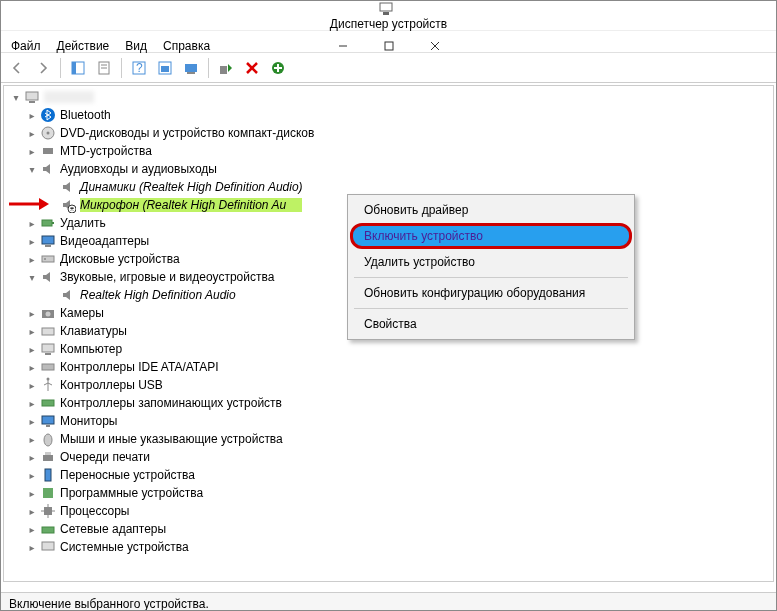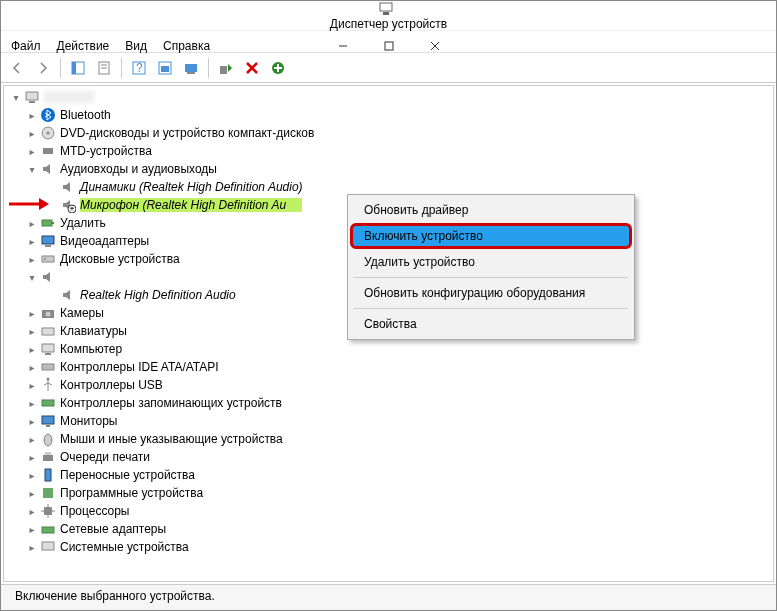--- a/index.html
+++ b/index.html
@@ -16,24 +16,24 @@
 .tb-sep { width: 1px; height: 20px; background: #ccc; margin: 0 3px; }
 .content { position: absolute; top: 84px; left: 2px; right: 2px; bottom: 28px; border: 1px solid #ccc; overflow-y: scroll; background: #fff; }
 .tree { padding: 2px 0; }
 .node { display: flex; align-items: center; height: 18px; white-space: nowrap; position: relative; }
 .toggle { width: 12px; height: 12px; display: inline-flex; align-items: center; justify-content: center; margin-right: 2px; color: #777; font-size: 10px; cursor: pointer; }
 .dicon { width: 16px; height: 16px; margin-right: 4px; display: inline-flex; align-items: center; justify-content: center; }
 .l0 { padding-left: 6px; }
 .l1 { padding-left: 22px; }
 .l2 { padding-left: 42px; font-style: italic; }
 .sel { background: #bef264; padding-right: 16px; }
-.statusbar { position: absolute; bottom: 0; left: 0; right: 0; height: 26px; border-top: 1px solid #ccc; padding: 4px 14px; background: #f6f6f6; }
+.statusbar { position: absolute; bottom: 0; left: 0; right: 0; height: 18px; border-top: 1px solid #ccc; padding: 4px 8px; background: #f6f6f6; }
 .context-menu { position: absolute; left:303px; top:193px; width: 288px; background: #f2f2f2; border: 1px solid #aaa; box-shadow: 3px 3px 4px rgba(0,0,0,0.25); z-index: 50; padding: 2px; margin-left: 43px; }
 .ctx-item { padding: 6px 14px; }
-.ctx-item.highlight { background: #289fee; color: #000000; border: 3px solid #c00; border-radius: 6px; padding: 3px 11px; }
+.ctx-item.highlight { background: #289fee; color: #4c1d95; border: 3px solid #c00; border-radius: 12px; padding: 3px 11px; }
 .ctx-sep { height: 1px; background: #ccc; margin: 2px 4px; }
 .ctx-item.bold { font-weight: 400; }
 .arrow-annot { position: absolute; left: 6px; top: 195px; z-index: 40; }
 </style>
 </head>
 <body>
 
 <div class="titlebar">
   <span class="icon">
     <svg width="16" height="16">
@@ -236,20 +236,21 @@
         </span>
         <span>Дисковые устройства</span>
       </div>
     <div class="node l1">
         <span class="toggle">▾</span>
         <span class="dicon">
           <svg width="16" height="16">
             <path d="M3 6 L6 6 L10 3 L10 13 L6 10 L3 10 Z" fill="#888"></path>
           </svg>
         </span>
+        <span>Звуковые, игровые и видеоустройства</span>
       </div>
     <div class="node l2">
         <span class="toggle"></span>
         <span class="dicon">
           <svg width="16" height="16">
             <path d="M3 6 L6 6 L10 3 L10 13 L6 10 L3 10 Z" fill="#888"></path>
           </svg>
         </span>
         <span>Realtek High Definition Audio</span>
       </div>

